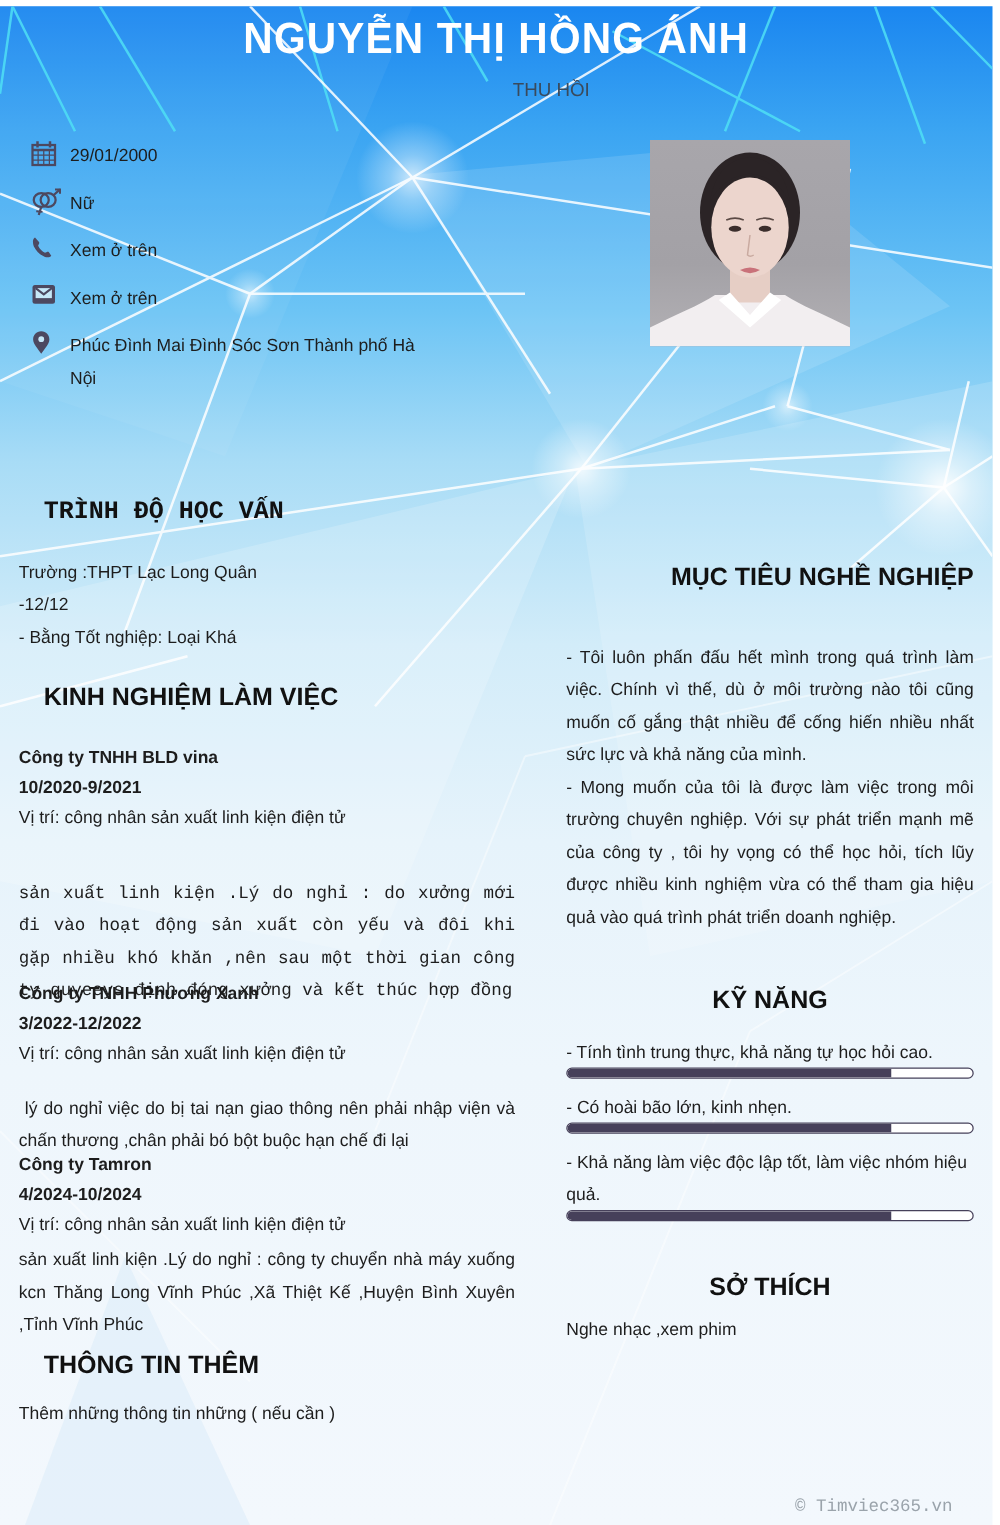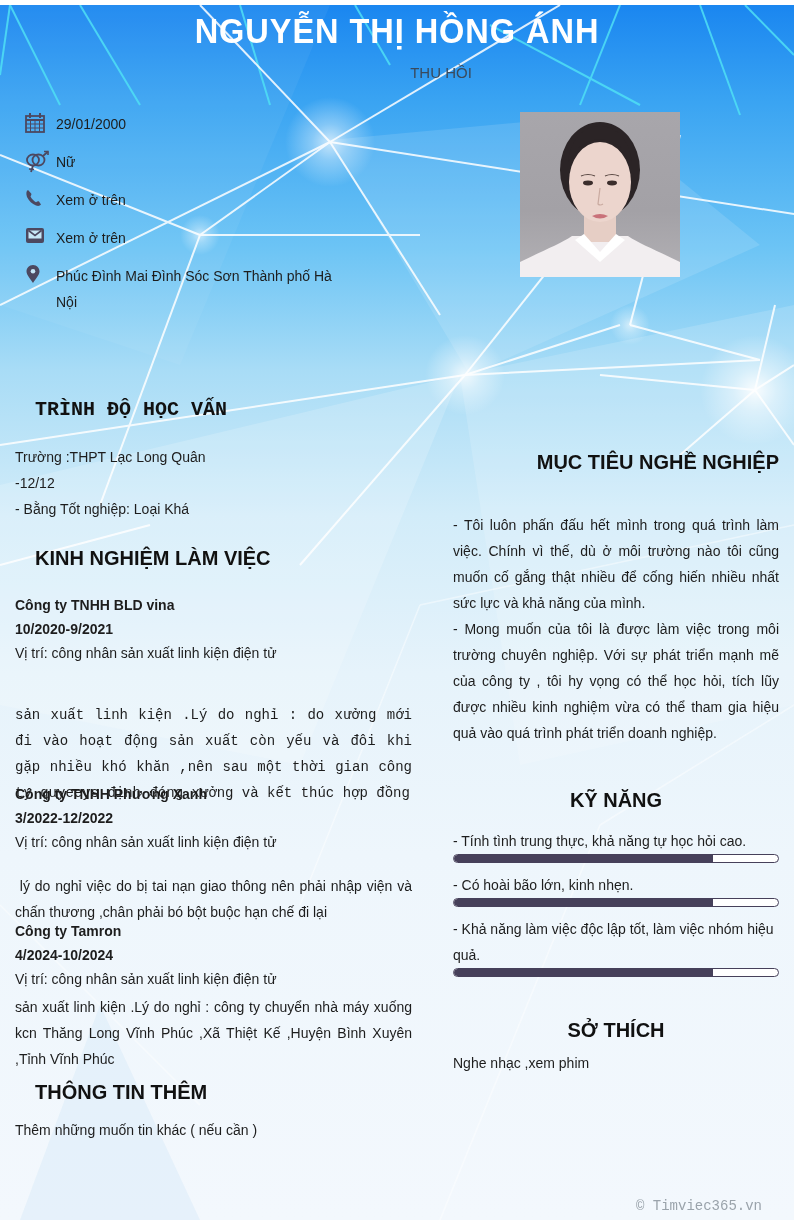--- a/index.html
+++ b/index.html
@@ -253,21 +253,21 @@
     <div class="body-text left-col just" style="top:852px; white-space:pre-wrap;margin-top:16px;"> lý do nghỉ việc do bị tai nạn giao thông nên phải nhập viện và chấn thương ,chân phải bó bột buộc hạn chế đi lại</div>
 
     <div class="body-text left-col" style="top:914px; line-height:24px;">
       <div class="bold">Công ty Tamron</div>
       <div class="bold">4/2024-10/2024</div>
       <div>Vị trí: công nhân sản xuất linh kiện điện tử</div>
     </div>
     <div class="body-text left-col just" style="top:989px;">sản xuất linh kiện .Lý do nghỉ : công ty chuyển nhà máy xuống kcn Thăng Long Vĩnh Phúc ,Xã Thiệt Kế ,Huyện Bình Xuyên ,Tỉnh Vĩnh Phúc</div>
 
     <div class="sec-title" style="left:35px; top:1076px;">THÔNG TIN THÊM</div>
-    <div class="body-text left-col" style="top:1112px;">Thêm những muốn tin khác ( nếu cần )</div>
+    <div class="body-text left-col" style="top:1112px;">Thêm những thông tin những ( nếu cần )</div>
 
     <div class="sec-title" style="left:453px; width:326px; text-align:right; top:446px;">MỤC TIÊU NGHỀ NGHIỆP</div>
     <div class="body-text right-col just" style="top:611px;">- Mong muốn của tôi là được làm việc trong môi trường chuyên nghiệp. Với sự phát triển mạnh mẽ của công ty , tôi hy vọng có thể học hỏi, tích lũy được nhiều kinh nghiệm vừa có thể tham gia hiệu quả vào quá trình phát triển doanh nghiệp.</div>
     <div class="body-text right-col just" style="top:507px;">- Tôi luôn phấn đấu hết mình trong quá trình làm việc. Chính vì thế, dù ở môi trường nào tôi cũng muốn cố gắng thật nhiều để cống hiến nhiều nhất sức lực và khả năng của mình.</div>
 
     <div class="sec-title" style="left:453px; width:326px; text-align:center; top:784px;">KỸ NĂNG</div>
     <div class="body-text right-col" style="top:823px;">- Tính tình trung thực, khả năng tự học hỏi cao.</div>
     <div class="skill-bar" style="top:849px;">
         <div class="skill-fill" style="width: 80%; background: rgb(70, 64, 90);"></div>
       </div>

